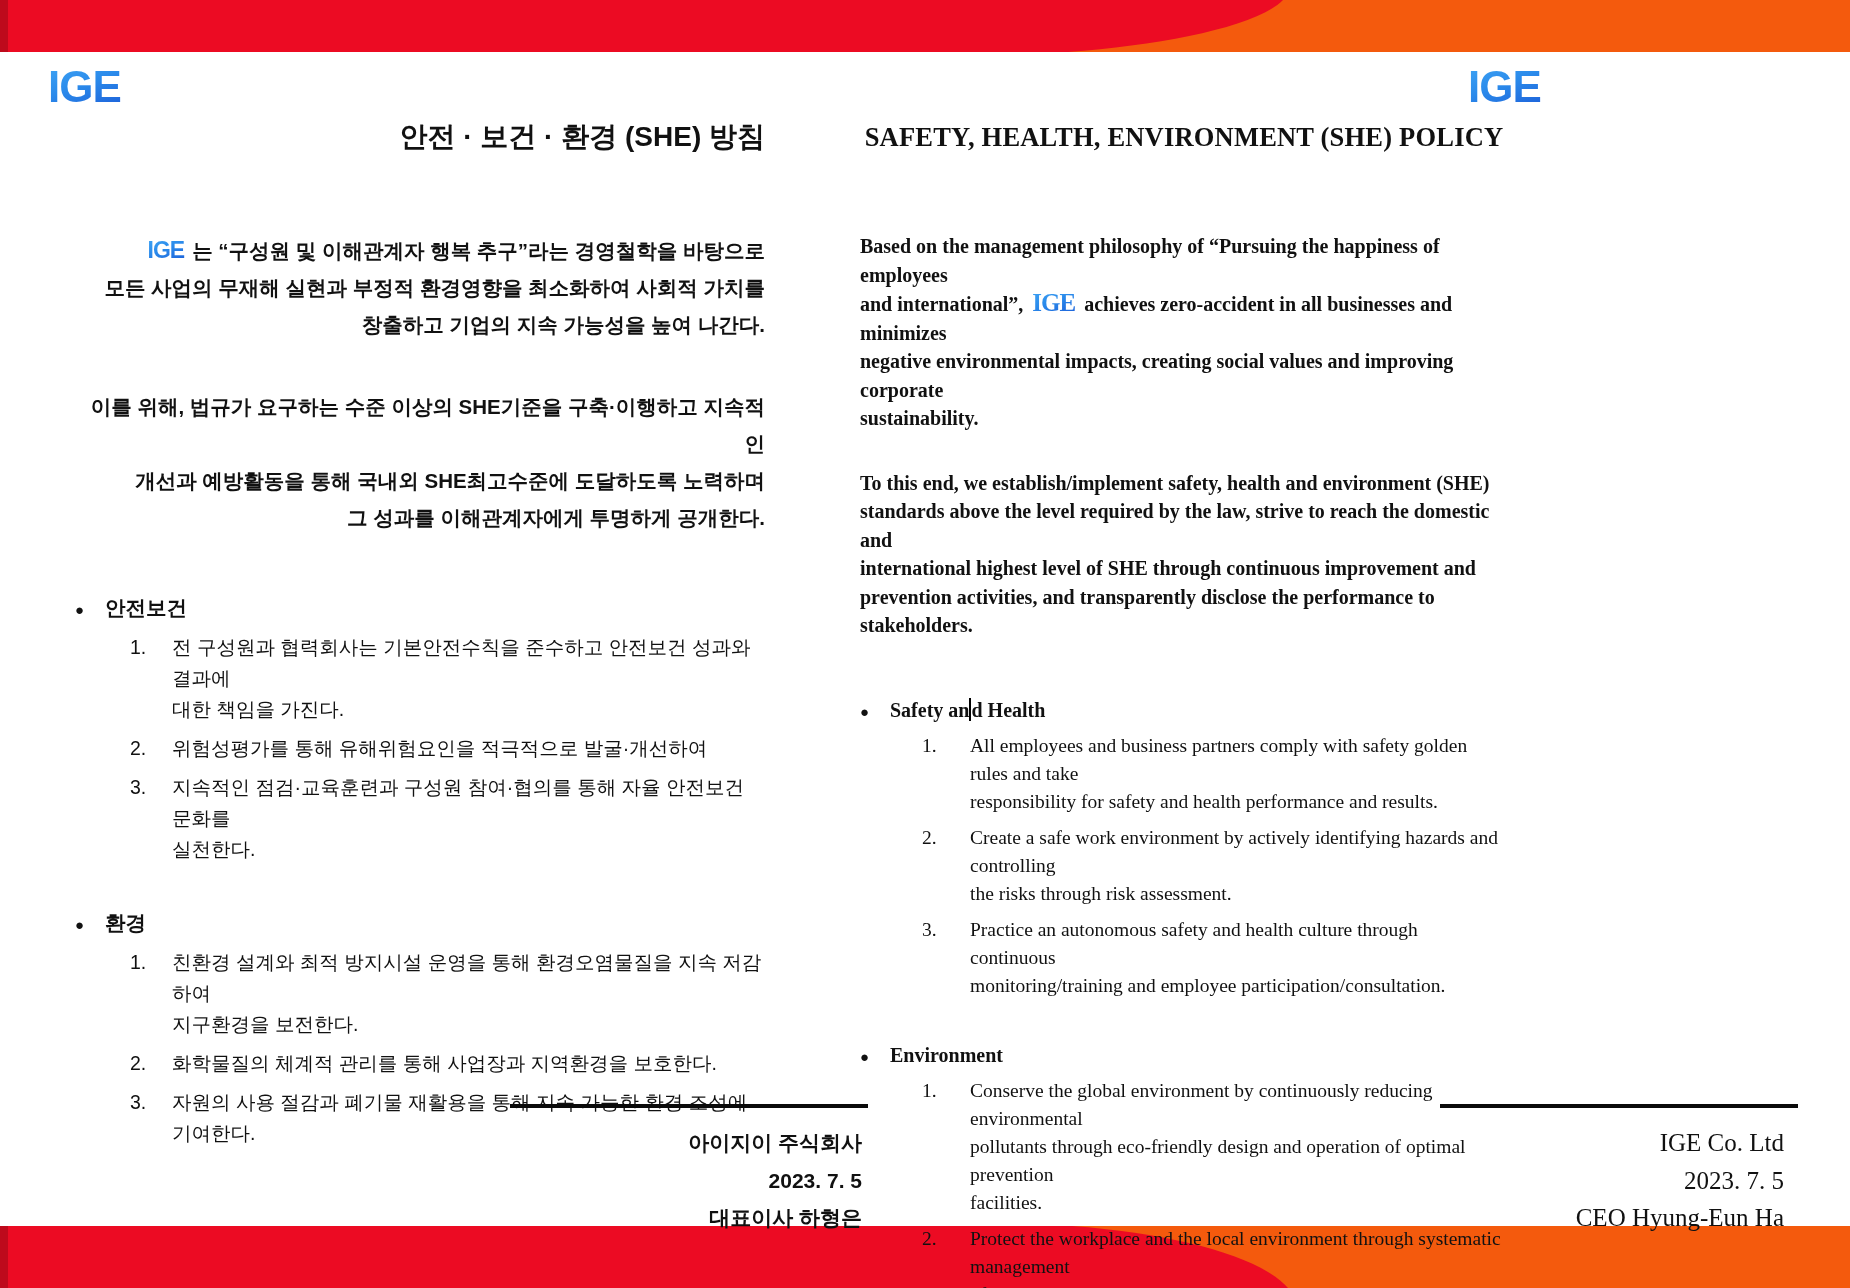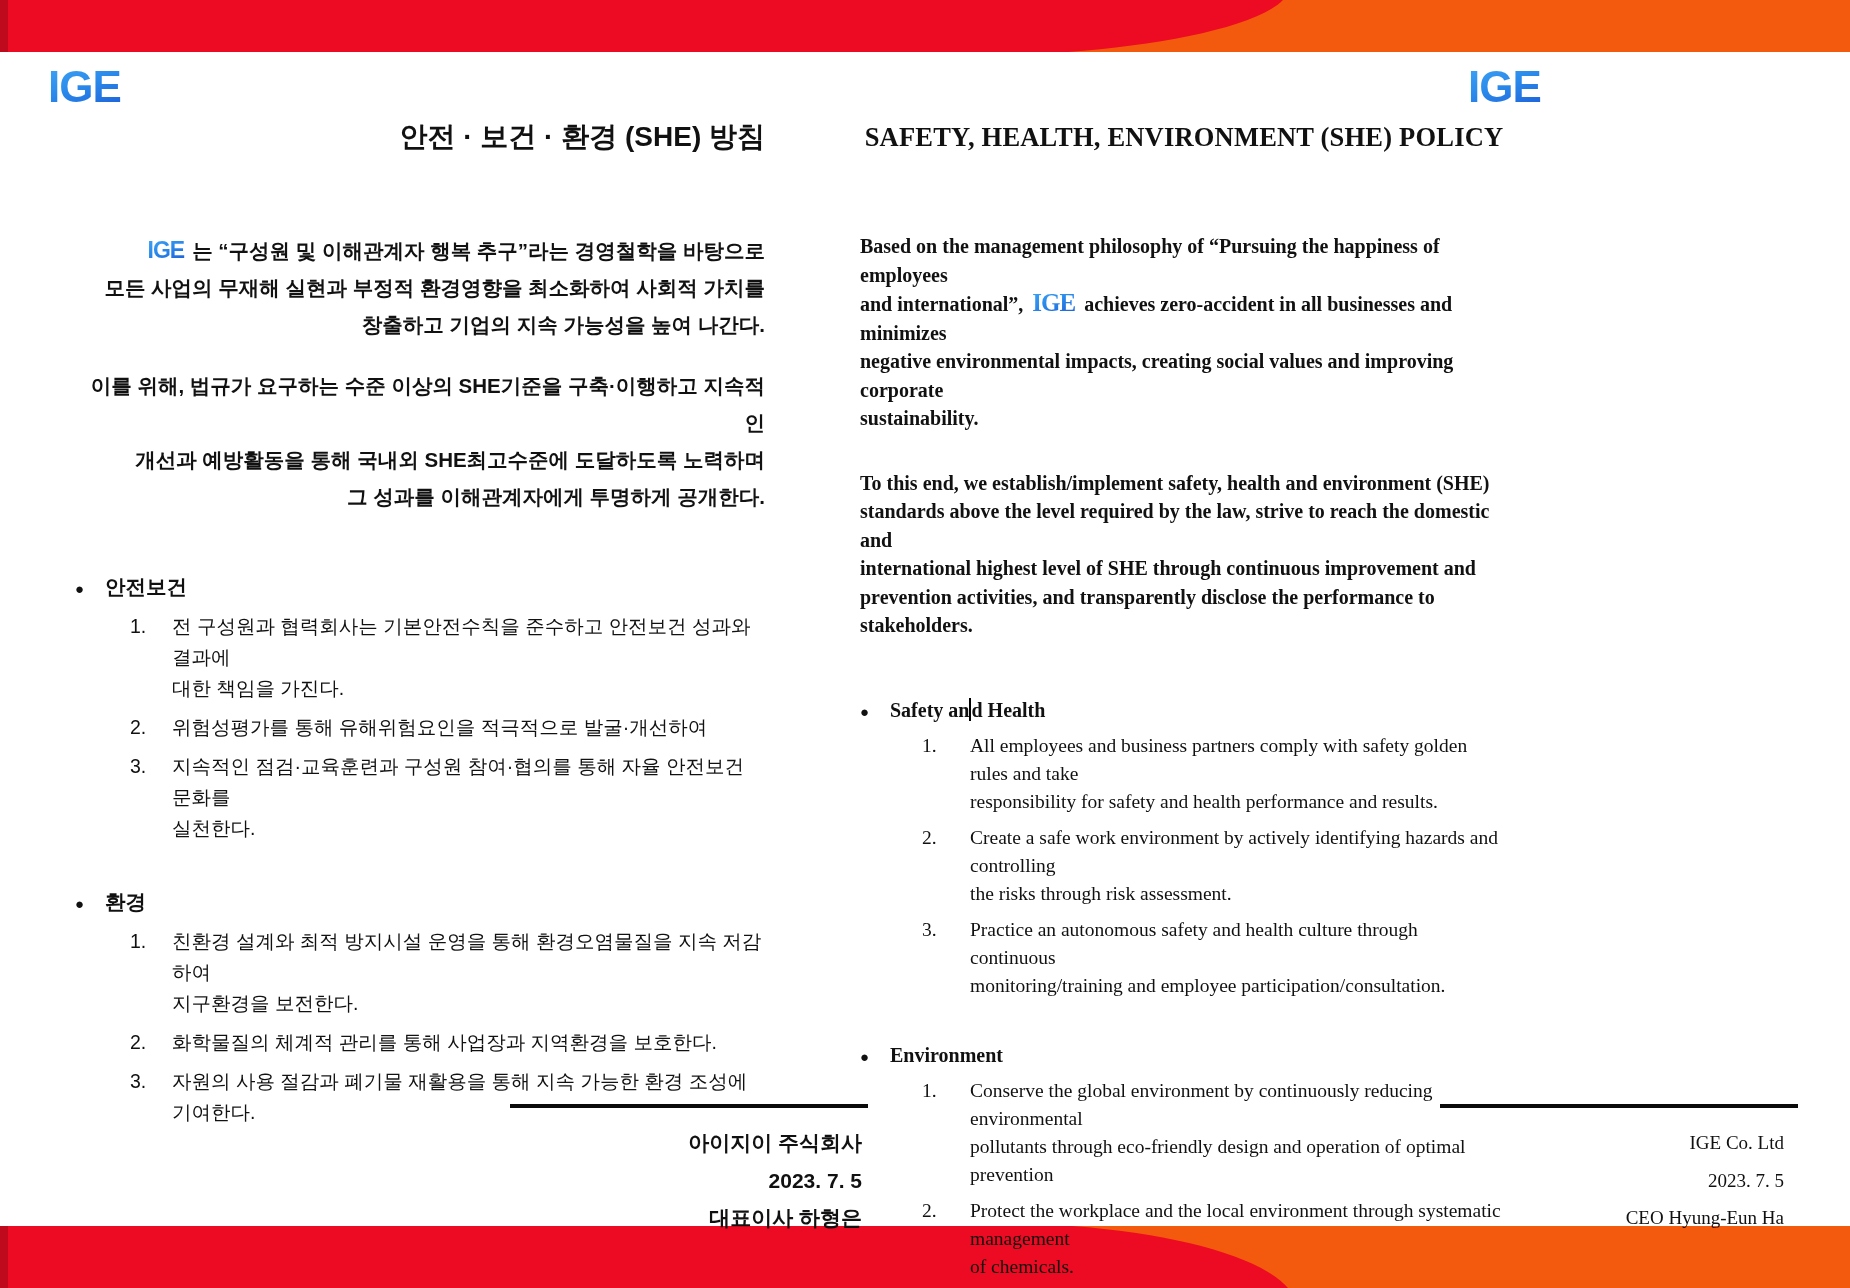--- a/index.html
+++ b/index.html
@@ -32,21 +32,21 @@
   .col-kr{left:75px;width:690px;}
   .col-en{left:860px;width:648px;}
 
   .kr-title{text-align:right;font-size:28px;font-weight:bold;line-height:34px;}
   .en-title{text-align:center;font-size:26.5px;font-weight:bold;line-height:34px;
             font-family:"Liberation Serif",serif;letter-spacing:0.2px;}
 
   .kr-para{font-size:20.5px;font-weight:bold;line-height:37px;text-align:right;}
   .kr-para .line.indent{padding-left:16px;}
   .kr-p1{margin-top:78px;}
-  .kr-p2{margin-top:24px;}
+  .kr-p2{margin-top:45px;}
 
   .en-para{font-family:"Liberation Serif",serif;font-weight:bold;font-size:20px;line-height:28.5px;}
   .en-p1{margin-top:78px;}
   .en-p2{margin-top:36px;}
 
   .list-section{margin-top:58px;}
   .list-section.env-kr{margin-top:44px;}
   .list-section.env-en{margin-top:44px;}
 
   .list-heading{display:flex;align-items:baseline;}
@@ -62,21 +62,21 @@
   .item .num{width:42px;flex:none;}
   .kr-list .item{line-height:31px;}
   .en-list .item{line-height:28px;}
   .en-list .item .num{width:48px;}
 
   .sig{position:absolute;top:1104px;width:358px;text-align:right;}
   .sig .rule{border-top:4px solid #0a0a0a;margin-bottom:16px;}
   .sig .sig-line{line-height:37.5px;}
   .sig-kr{left:510px;font-weight:bold;font-size:21px;}
   .sig-kr .sig-line{padding-right:6px;}
-  .sig-en{left:1440px;font-family:"Liberation Serif",serif;font-size:19px;}
+  .sig-en{left:1440px;font-family:"Liberation Serif",serif;font-size:25px;}
   .sig-en .sig-line{padding-right:14px;}
 </style>
 </head>
 <body>
 
 <svg class="bar top" width="1850" height="52" viewBox="0 0 1850 52" preserveAspectRatio="none">
   <rect x="0" y="0" width="1850" height="52" fill="#F45A0D"></rect>
   <path d="M0,0 H1283 C1258,26 1165,45 1068,52 L0,52 Z" fill="#EC0B23"></path>
   <rect x="0" y="0" width="8" height="52" fill="#BE0A1C"></rect>
 </svg>
@@ -221,20 +221,21 @@
     <div class="list-heading">
       <span class="bullet">●</span>
       <span class="label">Environment</span>
     </div>
     <div class="items">
       <div class="item">
         <span class="num">1.</span>
         <span class="itext">
           <div>Conserve the global environment by continuously reducing environmental</div>
           <div>pollutants through eco-friendly design and operation of optimal prevention</div>
+          <div>facilities.</div>
         </span>
       </div>
       <div class="item">
         <span class="num">2.</span>
         <span class="itext">
           <div>Protect the workplace and the local environment through systematic management</div>
           <div>of chemicals.</div>
         </span>
       </div>
 

